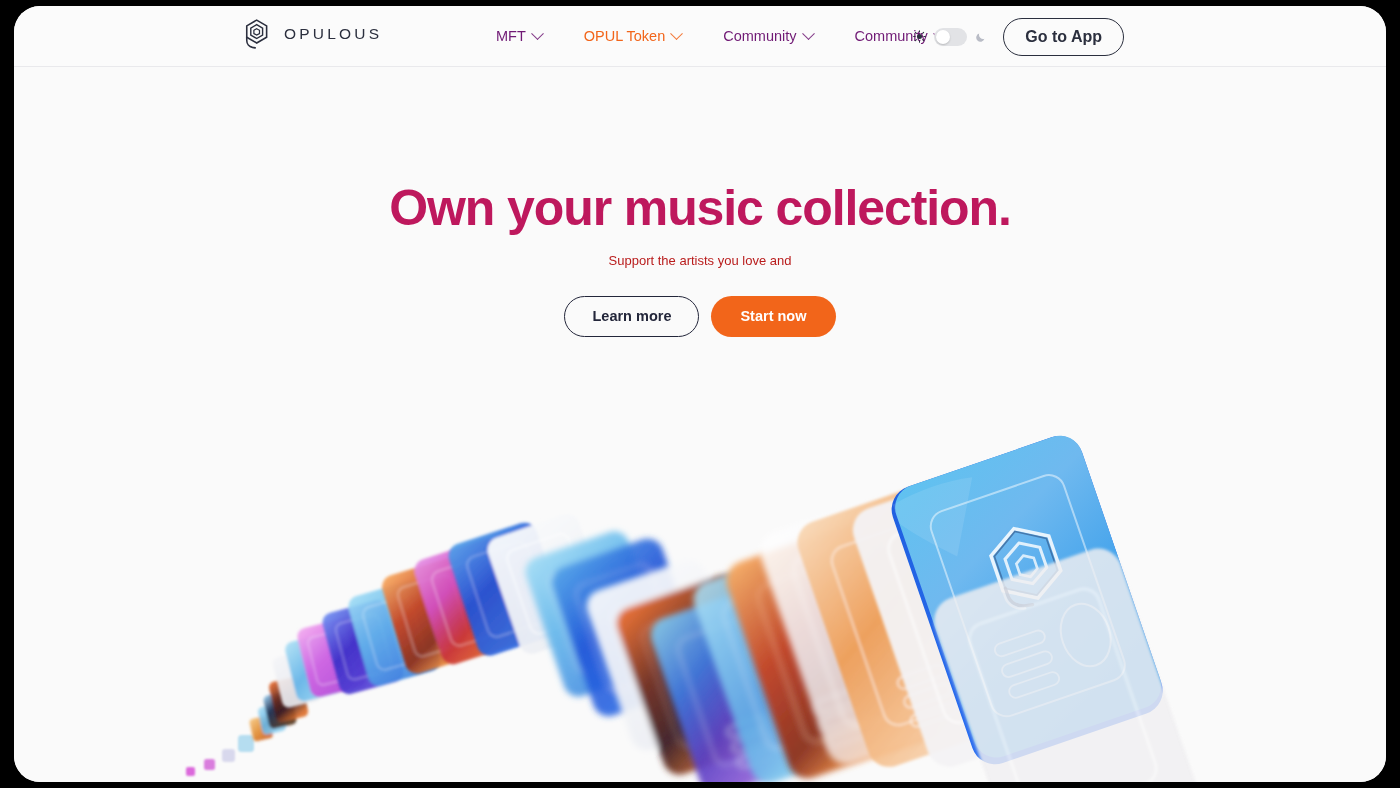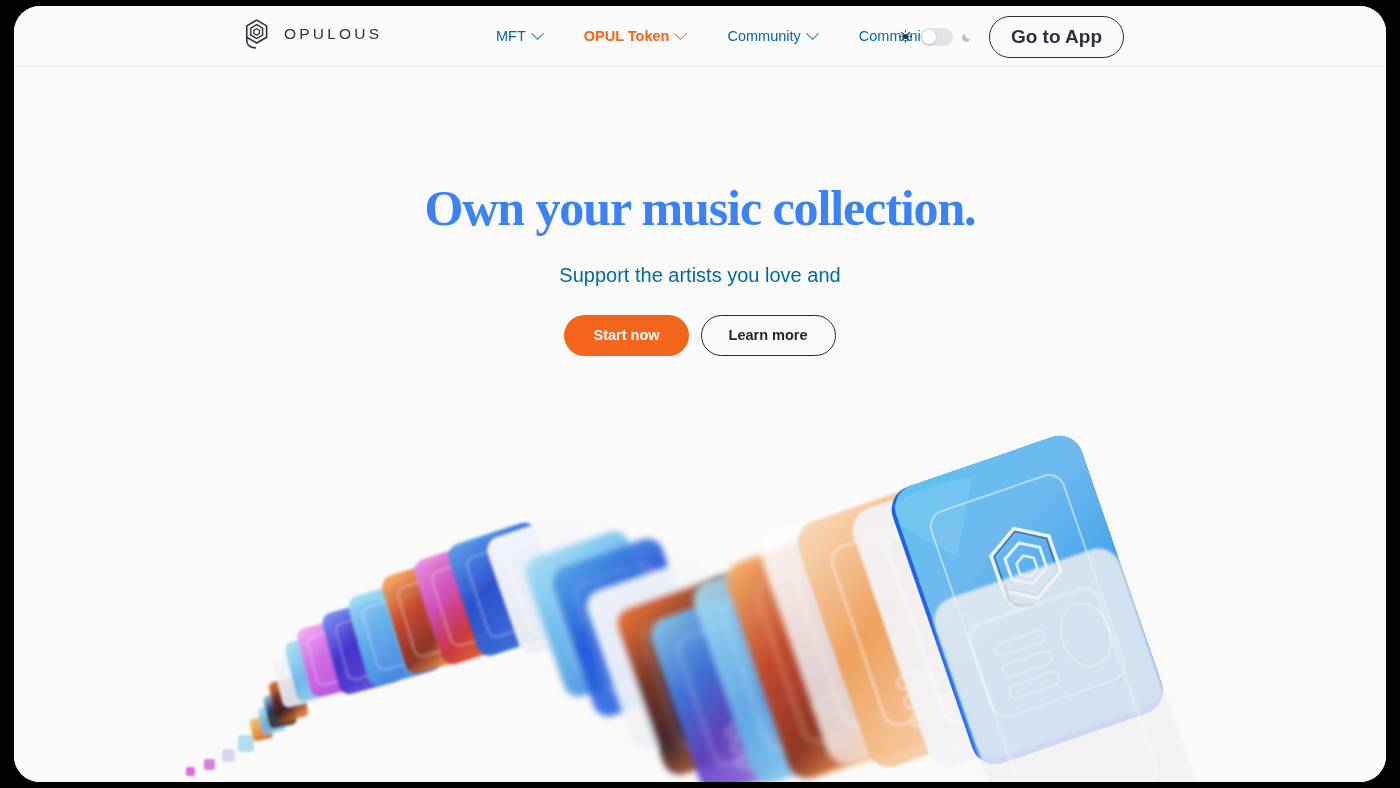--- a/index.html
+++ b/index.html
@@ -69,26 +69,26 @@
     display: flex;
     align-items: center;
     gap: 42px;
   }
   .nav-item {
     display: flex;
     align-items: center;
     gap: 7px;
     font-size: 14.5px;
     font-weight: 500;
-    color: #0369a1;
+    color: #701a75;
     cursor: pointer;
     line-height: 1;
     white-space: nowrap;
   }
-  .nav-item.active { color: #f2651a; font-weight: 700; }
+  .nav-item.active { color: #f2651a; font-weight: 400; }
   .chev {
     display: inline-block;
     width: 9px; height: 9px;
     border-right: 1.7px solid currentColor;
     border-bottom: 1.7px solid currentColor;
     transform: rotate(45deg) translate(-2px,-2px);
     opacity: .85;
   }
 
   .header-right {
@@ -119,21 +119,21 @@
     left: 2px; top: 2px;
     width: 14px; height: 14px;
     border-radius: 50%;
     background: #ffffff;
     box-shadow: 0 1px 2px rgba(0,0,0,.18);
   }
   .go-app {
     border: 1.6px solid #2b2f3e;
     background: transparent;
     color: #2b2f3e;
-    font-size: 19px;
+    font-size: 16px;
     font-weight: 600;
     border-radius: 999px;
     padding: 9px 21px;
     cursor: pointer;
     font-family: "Liberation Sans", sans-serif;
     white-space: nowrap;
     text-align: right;
   }
 
   
@@ -148,28 +148,28 @@
     position: relative;
     z-index: 20;
     text-align: center;
     padding-top: 115px;
   }
   h1.headline {
     font-size: 50px;
     line-height: 1.06;
     font-weight: 700;
     letter-spacing: -1.1px;
-    color: #3b82f6;
-    font-family: Liberation Serif, serif;
+    color: #be185d;
+    font-family: Liberation Sans, sans-serif;
   }
   p.subhead {
-    margin-top: 27px;
-    font-size: 20px;
+    margin-top: 17px;
+    font-size: 13px;
     line-height: 1.32;
-    color: #0369a1;
+    color: #b91c1c;
     font-weight: 400;
   }
   .cta-row {
     margin-top: 27px;
     display: flex;
     justify-content: center;
     gap: 12px;
   }
   .btn {
     font-size: 14.5px;
@@ -269,22 +269,22 @@
     </header>
 
     <section id="hero">
 
       <div class="hero-copy">
         <h1 class="headline">Own your music collection.</h1>
         <p class="subhead">
           <span>Support the artists you love and</span><br>
         </p>
         <div class="cta-row">
+          <button class="btn btn-secondary">Learn more</button>
           <button class="btn btn-primary">Start now</button>
-          <button class="btn btn-secondary">Learn more</button>
         </div>
       </div>
 
       <div id="illustration">
         <svg width="1372" height="715" viewBox="0 0 1372 715">
           <defs>
             <linearGradient id="gBlueBig" x1="0" y1="0" x2="0.35" y2="1">
               <stop offset="0%" stop-color="#5fc2f0"></stop>
               <stop offset="38%" stop-color="#6fb9ef"></stop>
               <stop offset="70%" stop-color="#4aa6ec"></stop>

